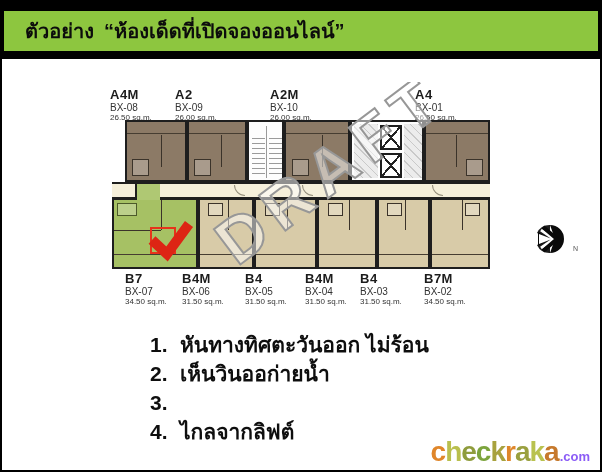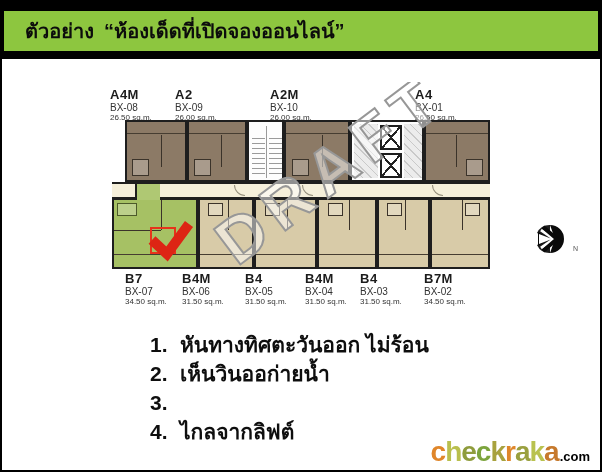--- a/index.html
+++ b/index.html
@@ -219,16 +219,16 @@
   <div class="abs" id="logo">
     <b style="color: rgb(224, 134, 42);">c</b>
     <b style="color: rgb(185, 191, 78);">h</b>
     <b style="color: rgb(143, 156, 60);">e</b>
     <b style="color: rgb(124, 164, 61);">c</b>
     <b style="color: rgb(168, 162, 62);">k</b>
     <b style="color: rgb(223, 134, 42);">r</b>
     <b style="color: rgb(154, 160, 63);">a</b>
     <b style="color: rgb(185, 194, 79);">k</b>
     <b style="color: rgb(198, 121, 44);">a</b>
-    <span class="dotcom" style="color: #000000;">.com</span>
+    <span class="dotcom" style="color: #8b5cf6;">.com</span>
   </div>
 
 </div>
 
 </body></html>

